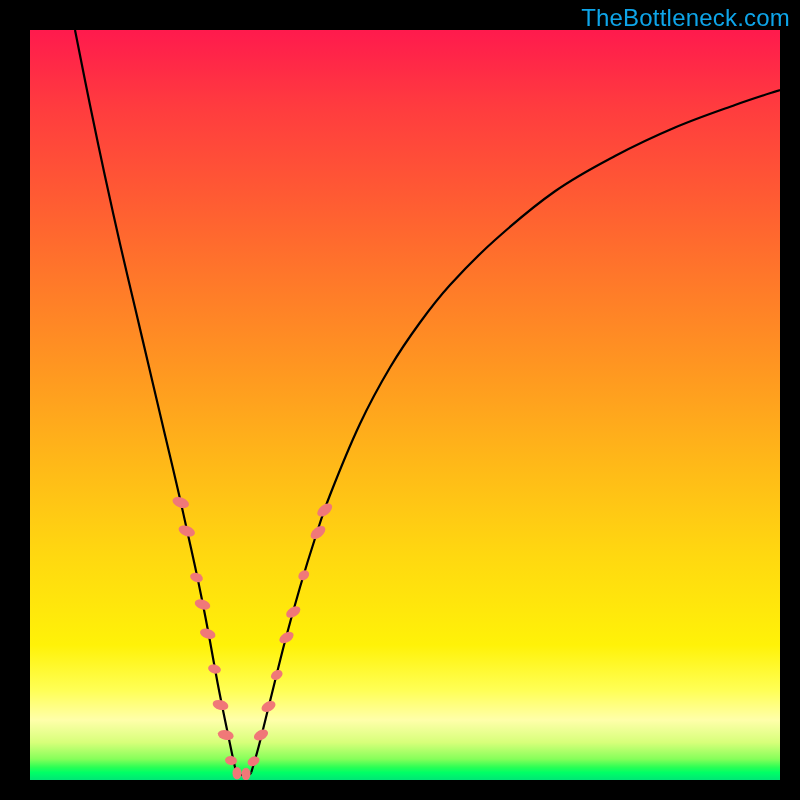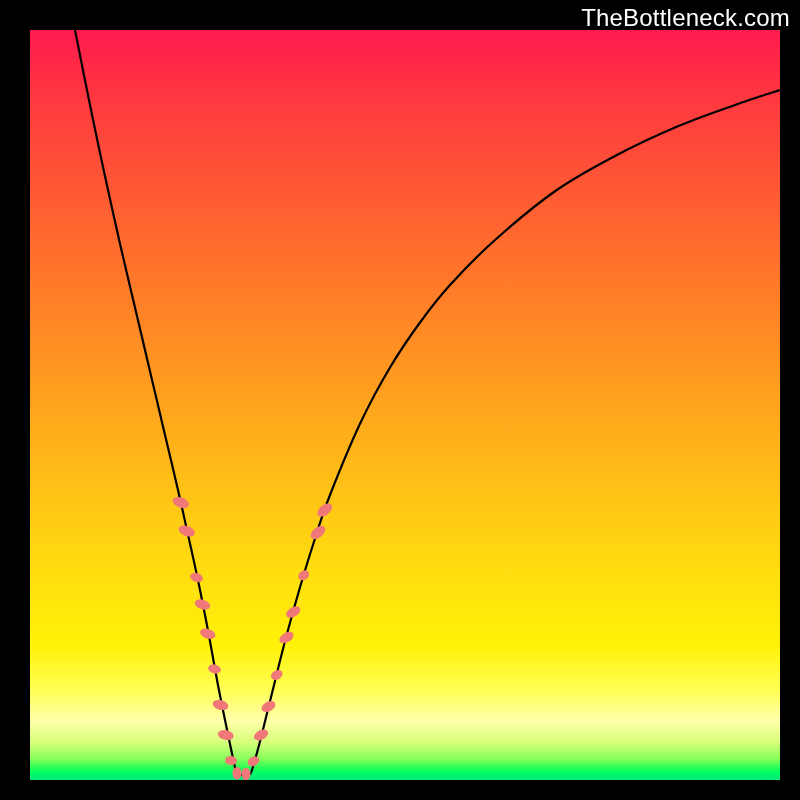--- a/index.html
+++ b/index.html
@@ -43,21 +43,21 @@
       #86ff5a 97.2%,
       #2bff55 98.3%,
       #00ff66 99.0%,
       #00e676 100%
     );
   }
   .watermark {
     position: absolute;
     top: 4px;
     right: 10px;
-    color: #ffffff;
+    color: #0ea5e9;
     font-size: 24px;
     font-weight: 500;
     letter-spacing: 0.2px;
     user-select: none;
   }
   svg.curves {
     position: absolute;
     inset: 0;
   }
   .curve-line {

